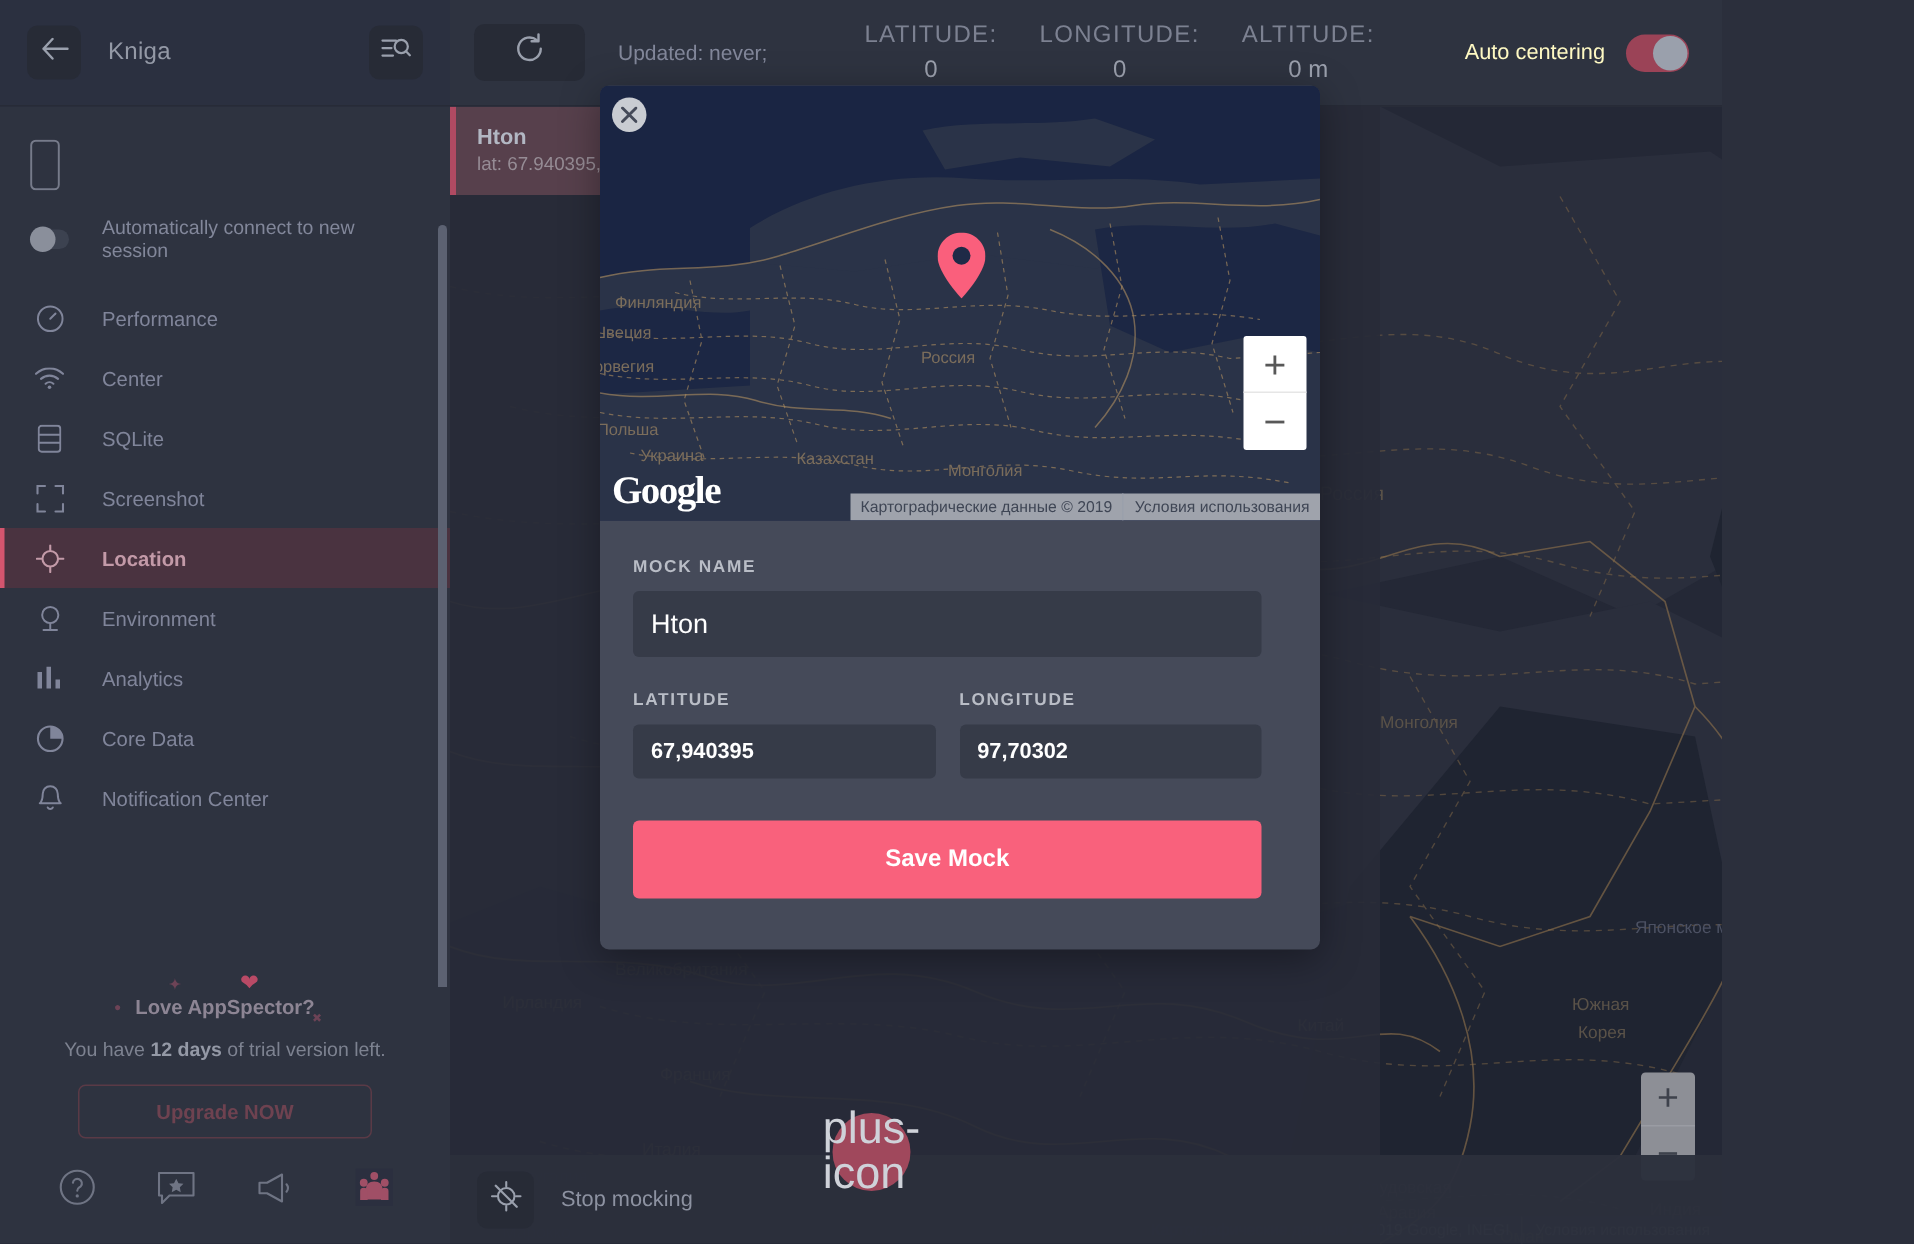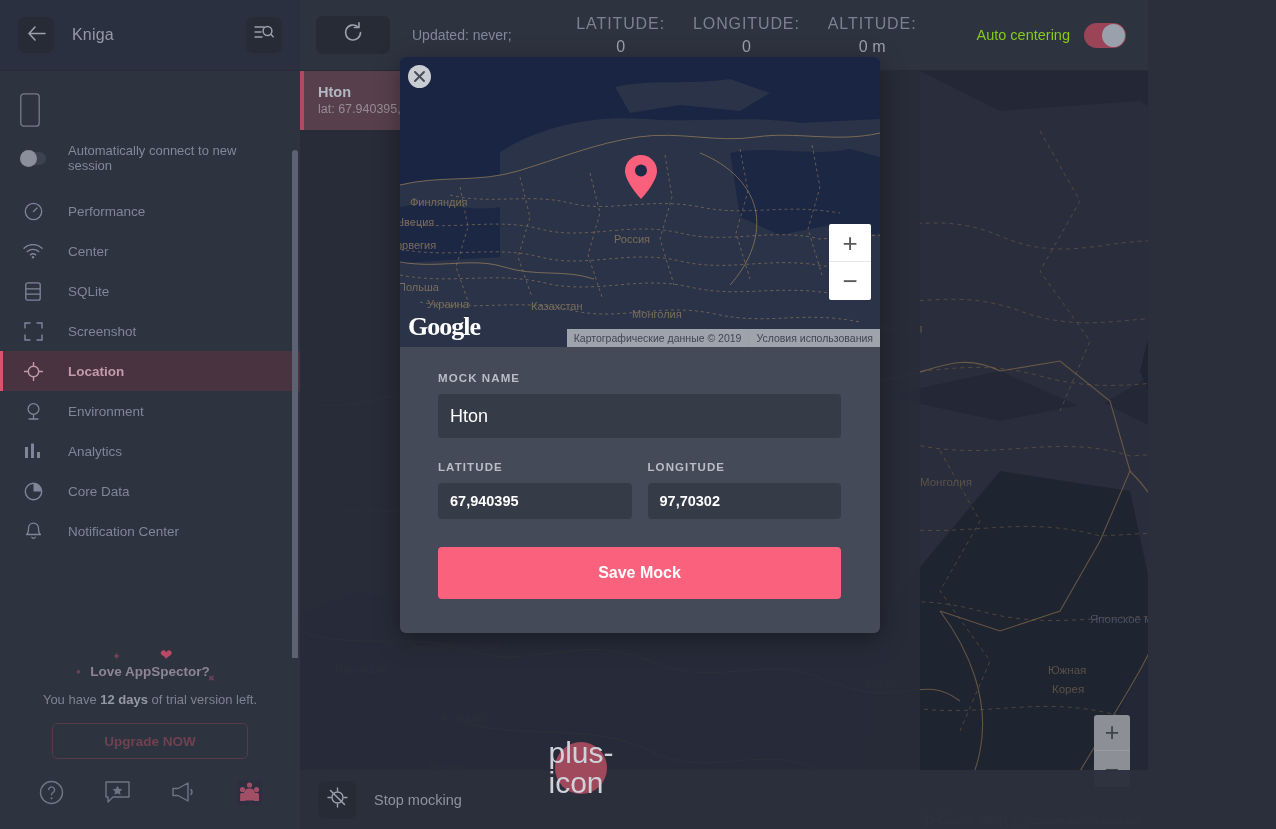--- a/index.html
+++ b/index.html
@@ -137,21 +137,21 @@
     background: #272b36;
     display:flex; align-items:center; justify-content:center;
     cursor:pointer; flex: 0 0 74px;
   }
   .updated { color:#82879a; font-size:14px; padding-left: 22px; flex: 0 0 auto; }
   .coords { display:flex; margin-left: auto; gap: 0px; }
   .coord { text-align:center; padding: 0 14px; }
   .coord-lb { color:#7c8191; font-size:16px; letter-spacing:.9px; }
   .coord-val { color:#9ba0ad; font-size:16px; padding-top:5px; }
   .autocenter { display:flex; align-items:center; margin-left: 46px; cursor:pointer; }
-  .autocenter-lb { color:#84cc16; font-size:14.5px; padding-right:14px; }
+  .autocenter-lb { color:#fef9c3; font-size:14.5px; padding-right:14px; }
   .toggle-lg {
     width: 42px; height: 25px; border-radius: 13px;
     background: #9b4357; position:relative;
   }
   .toggle-lg::after {
     content:""; position:absolute; right:1px; top:1px;
     width:23px; height:23px; border-radius:50%; background:#9aa0ac;
   }
 
   
@@ -284,21 +284,21 @@
     width: 42px; background:#fff; border-radius:2px;
     display:flex; flex-direction:column;
   }
   .mm-zoom div {
     height:38px; display:flex; align-items:center; justify-content:center;
     color:#585858; font-size:26px; cursor:pointer; line-height:1;
   }
   .mm-zoom div:first-child { border-bottom:1px solid #e6e6e6; }
   .mlabel { position:absolute; font-size:11px; color:#7b6d5b; white-space:nowrap; pointer-events:none; }
 
-  .modal-body { padding: 25px 39px 0 38px; }
+  .modal-body { padding: 25px 39px 0 22px; }
   .fl {
     color:#b9bdc6; font-size:11.5px; letter-spacing:1.1px;
     font-weight:bold; padding-bottom: 10px;
   }
   .fi {
     width:100%; height:44px;
     background:#363b48; border:none; border-radius:4px;
     color:#fff; font-size:18px; padding: 0 12px;
     font-family:"Liberation Sans", sans-serif;
     outline:none;

